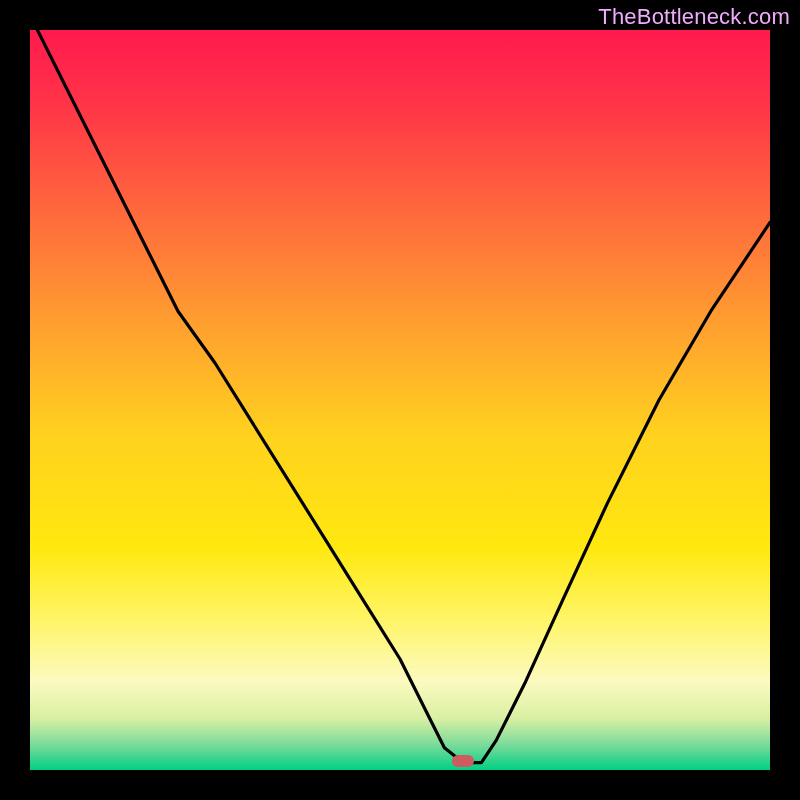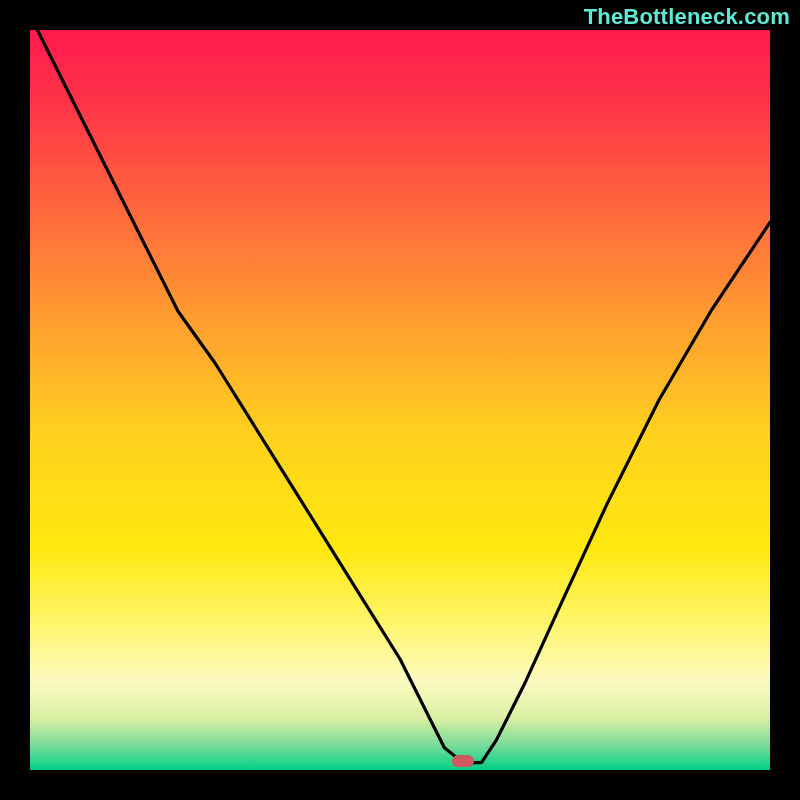--- a/index.html
+++ b/index.html
@@ -14,23 +14,23 @@
   .container {
     position: relative;
     width: 800px;
     height: 800px;
     background: #000;
   }
   .watermark {
     position: absolute;
     top: 4px;
     right: 10px;
-    color: #5eead4;
+    color: #f0abfc;
     font-size: 22px;
-    font-weight: 700;
+    font-weight: 400;
     letter-spacing: 0.2px;
     z-index: 5;
   }
   .plot-area {
     position: absolute;
     left: 30px;
     top: 30px;
     width: 740px;
     height: 740px;
   }

